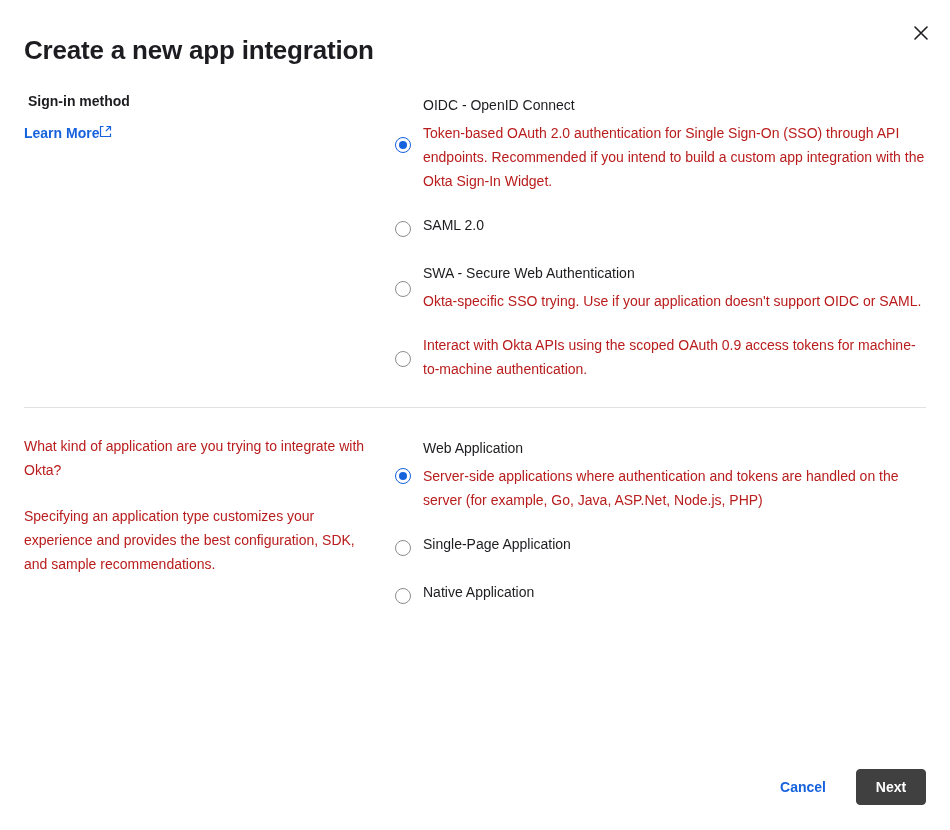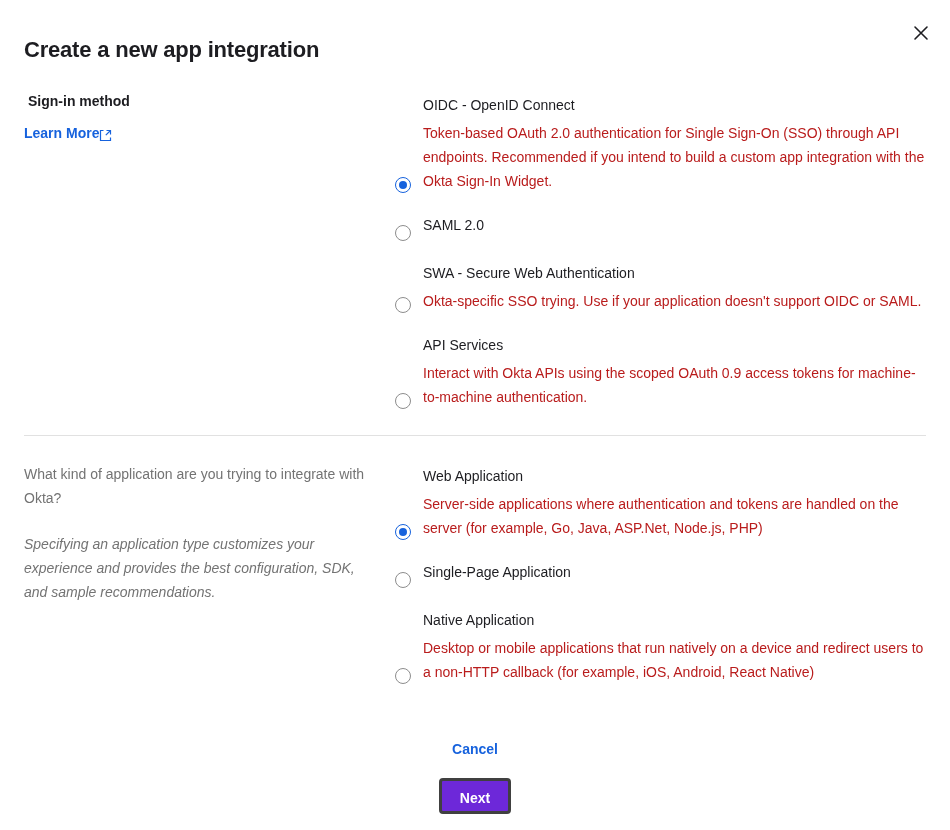--- a/index.html
+++ b/index.html
@@ -37,21 +37,21 @@
     cursor: pointer;
     display: flex;
     align-items: center;
     justify-content: center;
     padding: 0;
   }
 
   .modal-title {
     margin: 0;
     padding: 33px 24px 0 24px;
-    font-size: 22px;
+    font-size: 26px;
     line-height: 34px;
     font-weight: bold;
     letter-spacing: -0.2px;
     color: #1d1d21;
   }
 
   .section {
     display: flex;
     padding: 0 24px;
   }
@@ -68,43 +68,42 @@
   .section-label {
     font-size: 14px;
     line-height: 20px;
     font-weight: bold;
     color: #1d1d21;
     margin: 0 0 12px 4px;
   }
   .section-desc {
     font-size: 14px;
     line-height: 24px;
-    color: #737373;
+    color: #b91c1c;
     margin: 0 0 22px 0;
     max-width: 350px;
   }
-  .section-desc:last-child { margin-bottom: 8px; font-style: italic; }
+  .section-desc:last-child { margin-bottom: 8px; }
 
   .learn-more {
     display: inline-flex;
-    align-items: center;
     font-size: 14px;
     line-height: 20px;
     font-weight: bold;
     color: #1662dd;
     text-decoration: none;
     cursor: pointer;
   }
   .ext-icon { display: inline-block; width: 13px; height: 13px; }
 
   .signin-section { padding-top: 24px; }
 
   .option {
     display: flex;
-    align-items: flex-end;
+    align-items: center;
     margin-bottom: 20px;
   }
   .option:last-child { margin-bottom: 0; }
 
   .radio {
     flex: 0 0 16px;
     width: 16px;
     height: 16px;
     border-radius: 50%;
     border: 1px solid #8d8d8d;
@@ -158,40 +157,39 @@
     position: absolute;
     left: 0;
     right: 0;
     bottom: 0;
     height: 70px;
     display: flex;
     align-items: center;
     justify-content: flex-end;
     gap: 12px;
     padding: 0 24px 16px 24px;
-    flex-direction: column;
   }
   .btn {
     font-family: "Liberation Sans", sans-serif;
     font-size: 14px;
     font-weight: bold;
     border-radius: 4px;
     cursor: pointer;
     padding: 0 18px;
     height: 36px;
     line-height: 34px;
   }
   .btn-secondary {
     border: none;
     background: transparent;
     color: #1662dd;
   }
   .btn-primary {
-    border: 3px solid #404040;
-    background: #6d28d9;
+    border: 1px solid #404040;
+    background: #404040;
     color: #ffffff;
     min-width: 70px;
   }
 </style>
 </head>
 <body>
 
 <div class="modal">
 
   <button class="close-button" aria-label="Close">
@@ -238,21 +236,20 @@
         <span class="radio"></span>
         <div class="option-body">
           <div class="option-title">SWA - Secure Web Authentication</div>
           <p class="option-desc">Okta-specific SSO trying. Use if your application doesn't support OIDC or SAML.</p>
         </div>
       </div>
 
       <div class="option">
         <span class="radio"></span>
         <div class="option-body">
-          <div class="option-title">API Services</div>
           <p class="option-desc">Interact with Okta APIs using the scoped OAuth 0.9 access tokens for machine-to-machine authentication.</p>
         </div>
       </div>
 
     </div>
   </div>
 
   <div class="divider"></div>
 
   <div class="section apptype-section">
@@ -275,21 +272,20 @@
         <span class="radio"></span>
         <div class="option-body">
           <div class="option-title">Single-Page Application</div>
         </div>
       </div>
 
       <div class="option">
         <span class="radio"></span>
         <div class="option-body">
           <div class="option-title">Native Application</div>
-          <p class="option-desc">Desktop or mobile applications that run natively on a device and redirect users to a non-HTTP callback (for example, iOS, Android, React Native)</p>
         </div>
       </div>
 
     </div>
   </div>
 
   <div class="footer">
     <button class="btn btn-secondary">Cancel</button>
     <button class="btn btn-primary">Next</button>
   </div>

